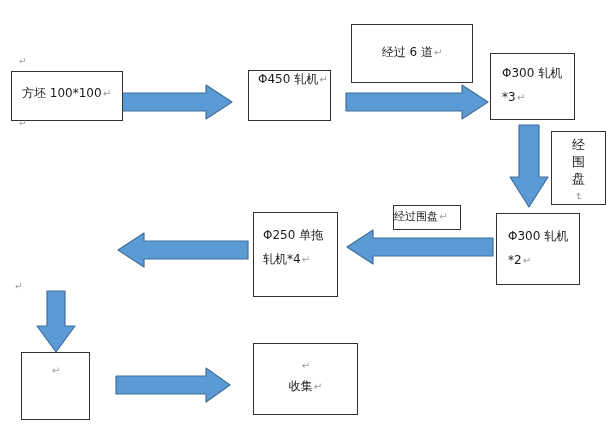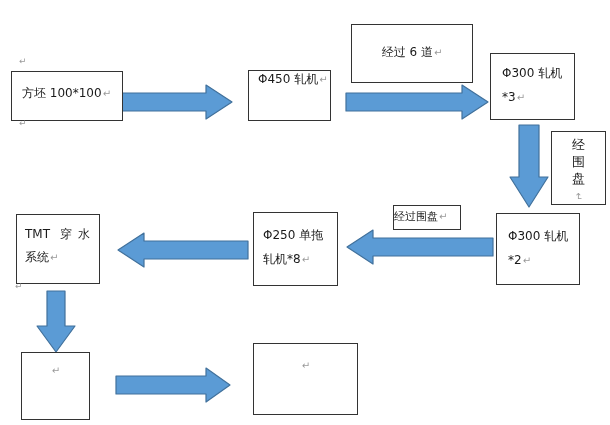--- a/index.html
+++ b/index.html
@@ -22,21 +22,21 @@
   .b-billet{left:11px;top:71px;width:112px;height:50px;padding:13px 0 0 10px;}
   .b-mill450{left:248px;top:70px;width:83px;height:51px;padding:0 0 0 9px;}
   .b-note6{left:351px;top:24px;width:122px;height:59px;border-width:1.3px;
            text-align:center;padding-top:16px;line-height:23px;}
   .b-mill300x3{left:490px;top:53px;width:85px;height:67px;padding:7px 0 0 11px;line-height:24px;}
   .b-coilv{left:551px;top:131px;width:55px;height:74px;border-width:1.3px;
            text-align:center;padding-top:4px;line-height:17px;font-size:13px;}
   .b-mill300x2{left:496px;top:213px;width:84px;height:72px;padding:10px 0 0 11px;line-height:24px;}
   .b-notecoil{left:393px;top:205px;width:68px;height:25px;border-width:1.3px;
               padding-top:3px;font-size:11px;}
-  .b-mill250{left:253px;top:212px;width:85px;height:74px;padding:10px 0 0 9px;line-height:24px;}
+  .b-mill250{left:253px;top:212px;width:85px;height:85px;padding:10px 0 0 9px;line-height:24px;}
   .b-tmt{left:16px;top:214px;width:84px;height:70px;padding:8px 9px 0 8px;line-height:23px;}
   .b-cooling{left:21px;top:352px;width:69px;height:68px;text-align:center;padding-top:7px;line-height:20px;}
   .b-collect{left:253px;top:343px;width:105px;height:72px;text-align:center;padding-top:11px;line-height:20px;}
 </style>
 </head>
 <body>
 
 <div class="stage">
 
   <svg class="arrows" width="610" height="425" aria-hidden="true">
@@ -77,33 +77,30 @@
     <span class="line"><span>Φ300 轧机</span></span>
     <span class="line"><span>*2</span><span class="mark">↵</span></span>
   </div>
 
   <div class="box b-notecoil">
     <span class="line"><span>经过围盘</span><span class="mark">↵</span></span>
   </div>
 
   <div class="box b-mill250">
     <span class="line"><span>Φ250 单拖</span></span>
-    <span class="line"><span>轧机*8</span><span class="mark">↵</span></span>
+    <span class="line"><span>轧机*4</span><span class="mark">↵</span></span>
   </div>
 
-  <div class="box b-tmt">
-    <span class="line jl"><span>TMT 穿水</span></span>
-    <span class="line"><span>系统</span><span class="mark">↵</span></span>
-  </div>
 
   <div class="box b-cooling">
     <span class="line"><span class="mark">↵</span></span>
   </div>
 
   <div class="box b-collect">
     <span class="line"><span class="mark">↵</span></span>
+    <span class="line"><span>收集</span><span class="mark">↵</span></span>
   </div>
 
   <span class="stray" style="left:19px;top:57px;">↵</span>
   <span class="stray" style="left:19px;top:119px;">↵</span>
   <span class="stray" style="left:15px;top:282px;">↵</span>
 
 </div>
 
 </body></html>

